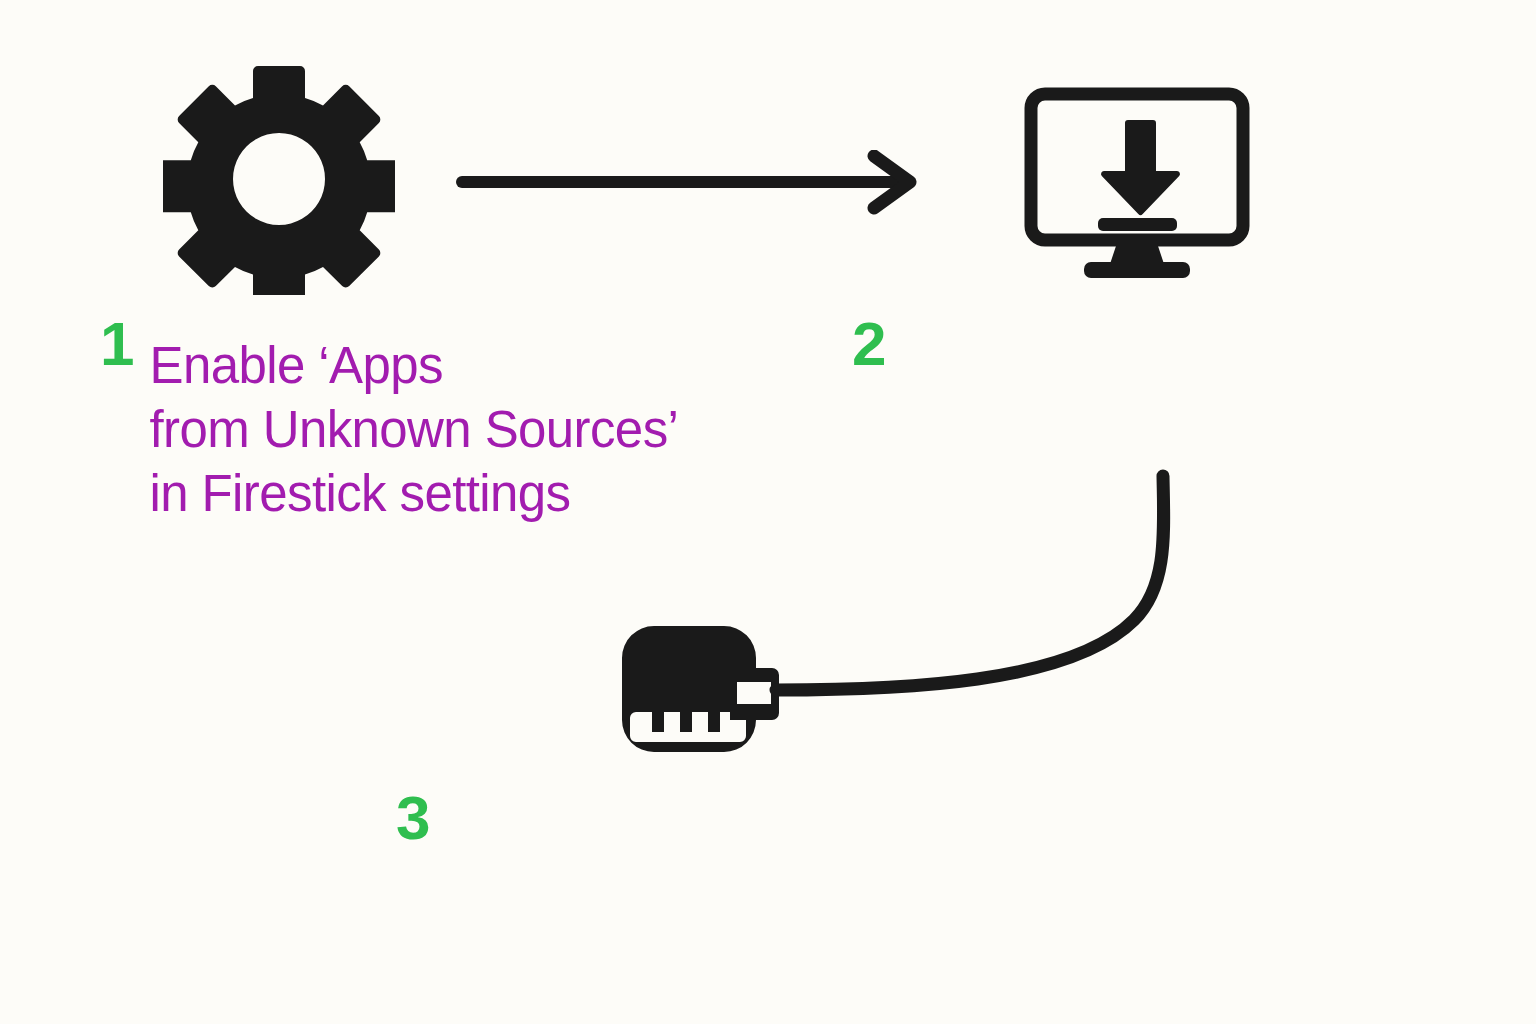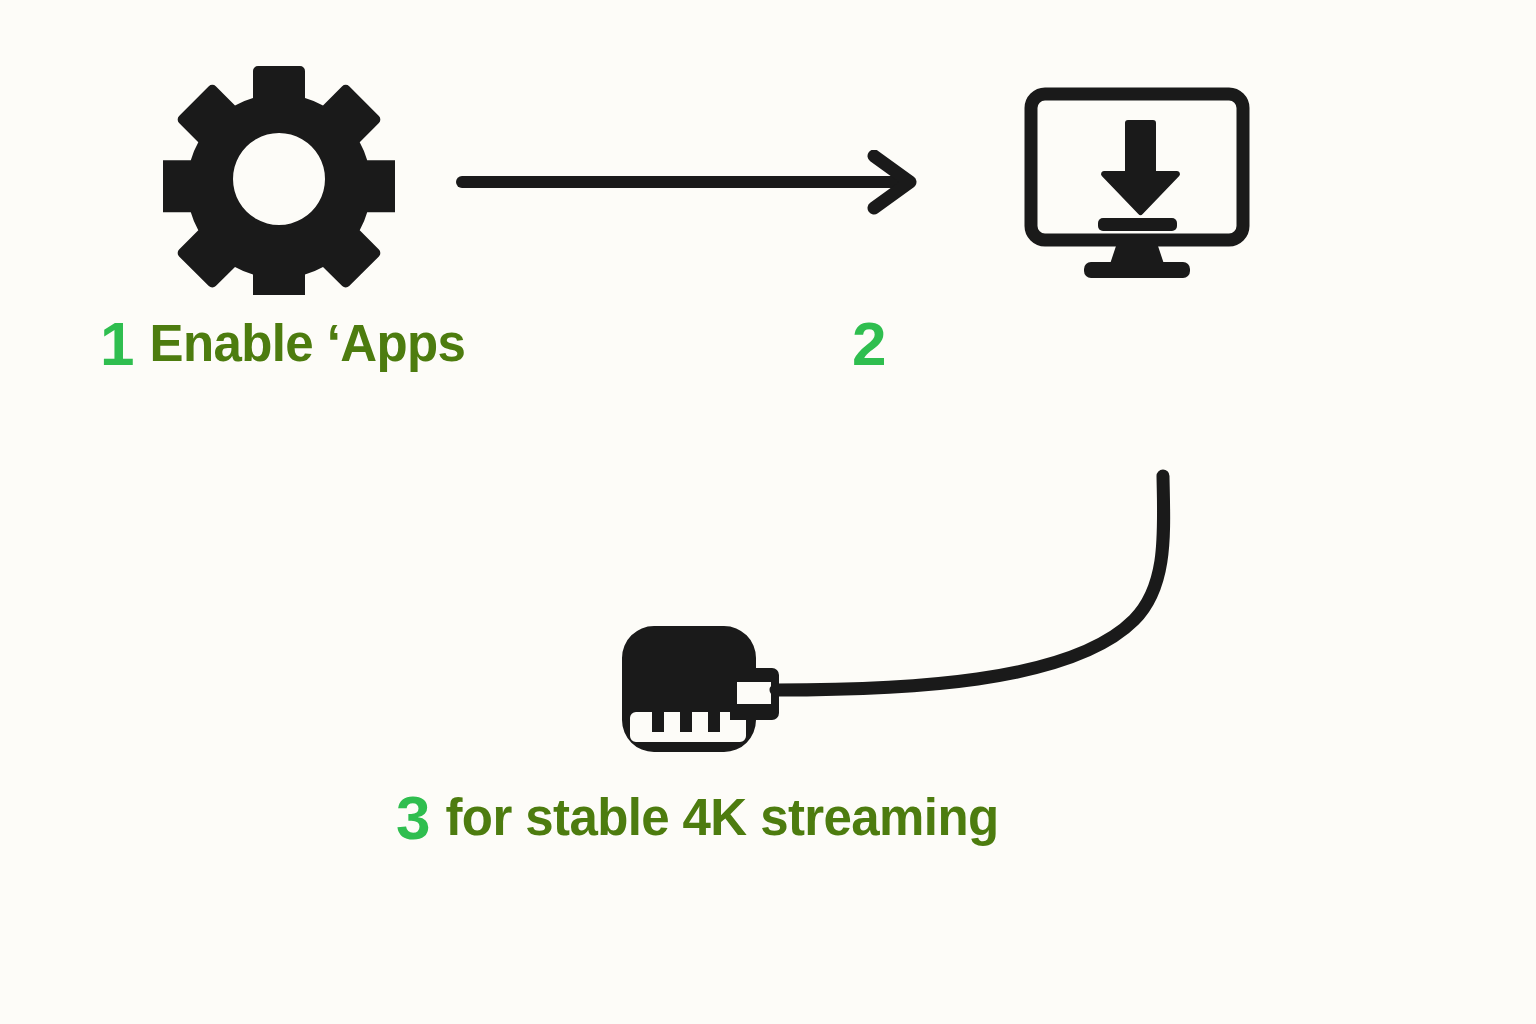--- a/index.html
+++ b/index.html
@@ -37,26 +37,27 @@
   .step-number {
     color: #2fbe4f;
     font-weight: 700;
     font-size: 62px;
     line-height: 64px;
     letter-spacing: -1px;
     margin-right: 16px;
     flex: 0 0 auto;
   }
   .step-lines {
-    color: #4d7c0f;
-    font-weight: 700;
+    color: #a21caf;
+    font-weight: 400;
     font-size: 51px;
     line-height: 64px;
     letter-spacing: -0.6px;
     white-space: nowrap;
+    margin-top: 22px;
   }
   .step-line { display: block; }
 
   
   #step-1 { left: 100px; top: 312px; }
   
   #step-2 { left: 852px; top: 312px; }
   
   #step-3 { left: 396px; top: 786px; }
 
@@ -135,29 +136,30 @@
         <path d="M36 250 C 160 250, 330 244, 394 180 C 428 146, 424 92, 423 36" fill="none" stroke="#1a1a1a" stroke-width="13" stroke-linecap="round"></path>
       </svg>
     </div>
 
   </div>
 
   <div class="step" id="step-1">
     <span class="step-number">1</span>
     <span class="step-lines">
       <span class="step-line">Enable ‘Apps</span>
+      <span class="step-line">from Unknown Sources’</span>
+      <span class="step-line">in Firestick settings</span>
     </span>
   </div>
 
   <div class="step" id="step-2">
     <span class="step-number">2</span>
     <span class="step-lines">
     </span>
   </div>
 
   <div class="step" id="step-3">
     <span class="step-number">3</span>
     <span class="step-lines">
-      <span class="step-line">for stable 4K streaming</span>
     </span>
   </div>
 
 </div>
 
 </body></html>

